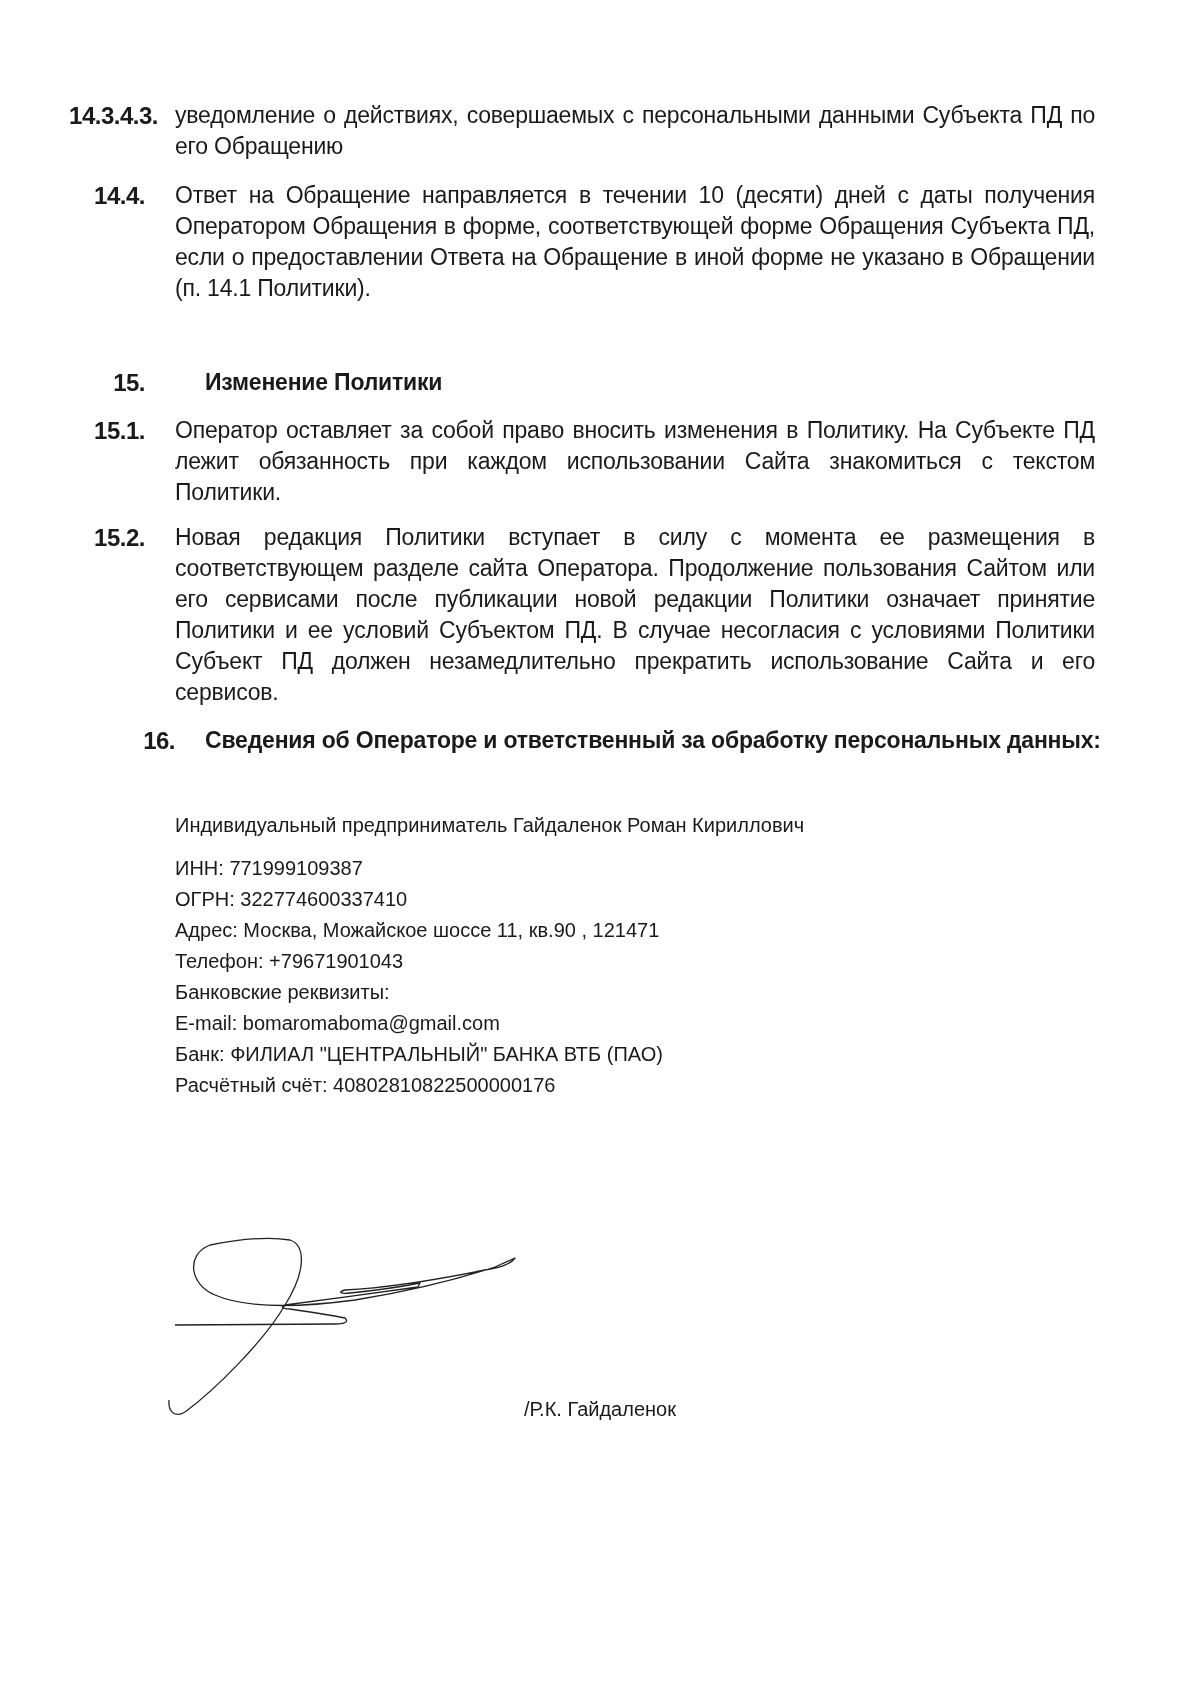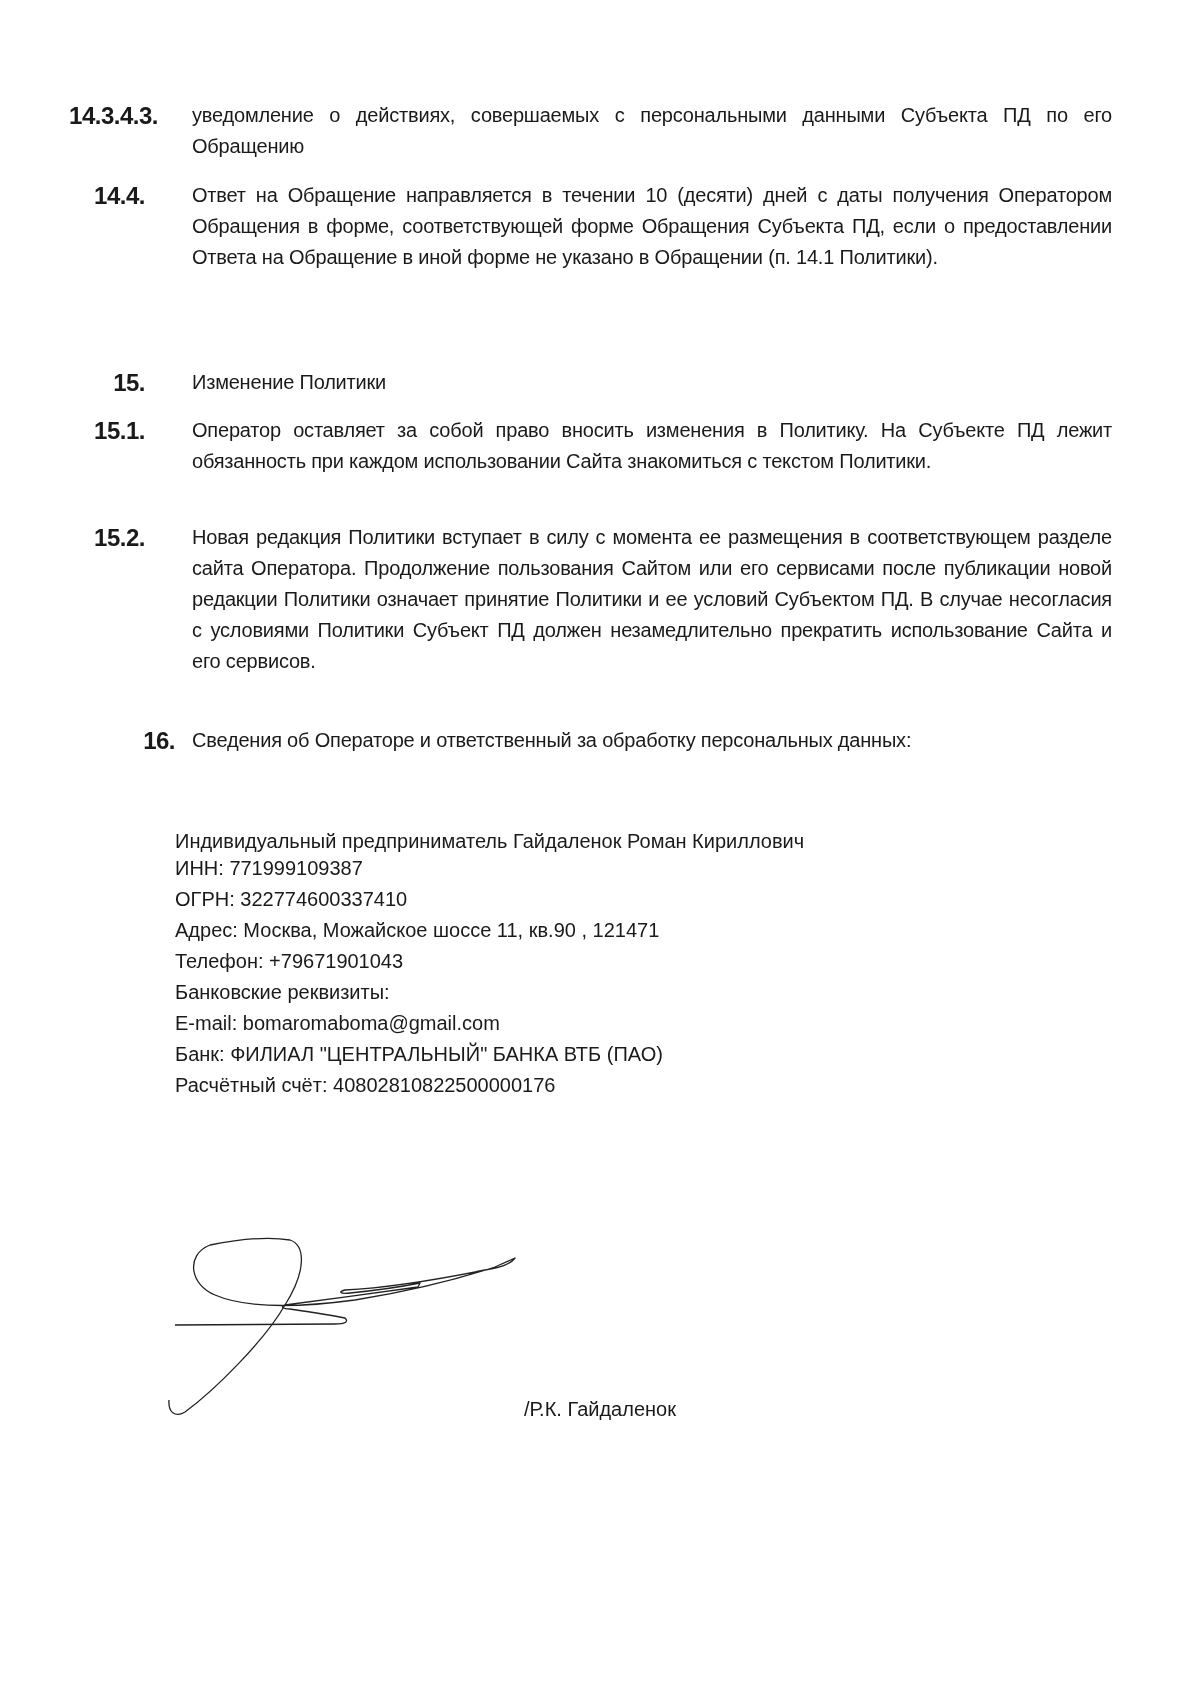--- a/index.html
+++ b/index.html
@@ -8,25 +8,25 @@
     font-family: "Liberation Sans", "DejaVu Sans", sans-serif;
     color: #1a1a1a;
   }
   .page { position: absolute; left: 0; top: 0; width: 1200px; height: 1697px; }
   .item { position: absolute; left: 0; width: 1200px; }
   .num {
     position: absolute; top: 0; text-align: right;
     font-size: 24px; line-height: 31px; letter-spacing: -0.5px; font-weight: bold;
   }
   .body {
-    position: absolute; left: 192px; width: 920px; top: 0;
-    font-size: 20px; line-height: 31px; text-align: justify;
+    position: absolute; left: 175px; width: 920px; top: 0;
+    font-size: 23px; line-height: 31px; text-align: justify;
     text-align-last: left; letter-spacing: -0.2px;
   }
-  .heading { font-weight: normal; }
+  .heading { font-weight: bold; margin-left: 30px; }
   .contact { position: absolute; left: 175px; font-size: 20px; line-height: 31px; }
   .contact-line { white-space: nowrap; }
   .signer { position: absolute; left: 524px; top: 1394px; font-size: 20px; line-height: 31px; }
   .sig { position: absolute; left: 165px; top: 1230px; width: 380px; height: 190px; }
 </style>
 </head>
 <body>
 
 <div class="page">
 
@@ -53,21 +53,21 @@
   <div class="item" style="top:522px;">
     <div class="num" style="left:50px;width:95px;">15.2.</div>
     <div class="body">Новая редакция Политики вступает в силу с момента ее размещения в соответствующем разделе сайта Оператора. Продолжение пользования Сайтом или его сервисами после публикации новой редакции Политики означает принятие Политики и ее условий Субъектом ПД. В случае несогласия с условиями Политики Субъект ПД должен незамедлительно прекратить использование Сайта и его сервисов.</div>
   </div>
 
   <div class="item" style="top:725px;">
     <div class="num" style="left:100px;width:75px;">16.</div>
     <div class="body heading" style="text-align:left;">Сведения об Операторе и ответственный за обработку персональных данных:</div>
   </div>
 
-  <div class="contact" style="top:810px;margin-top:16px;">Индивидуальный предприниматель Гайдаленок Роман Кириллович</div>
+  <div class="contact" style="top:810px;">Индивидуальный предприниматель Гайдаленок Роман Кириллович</div>
   <div class="contact" style="top:853px;">
     <div class="contact-line">ИНН: 771999109387</div>
     <div class="contact-line">ОГРН: 322774600337410</div>
     <div class="contact-line">Адрес: Москва, Можайское шоссе 11, кв.90 , 121471</div>
     <div class="contact-line">Телефон: +79671901043</div>
     <div class="contact-line">Банковские реквизиты:</div>
     <div class="contact-line">E-mail: bomaromaboma@gmail.com</div>
     <div class="contact-line">Банк: ФИЛИАЛ "ЦЕНТРАЛЬНЫЙ" БАНКА ВТБ (ПАО)</div>
     <div class="contact-line">Расчётный счёт: 40802810822500000176</div>
   </div>

